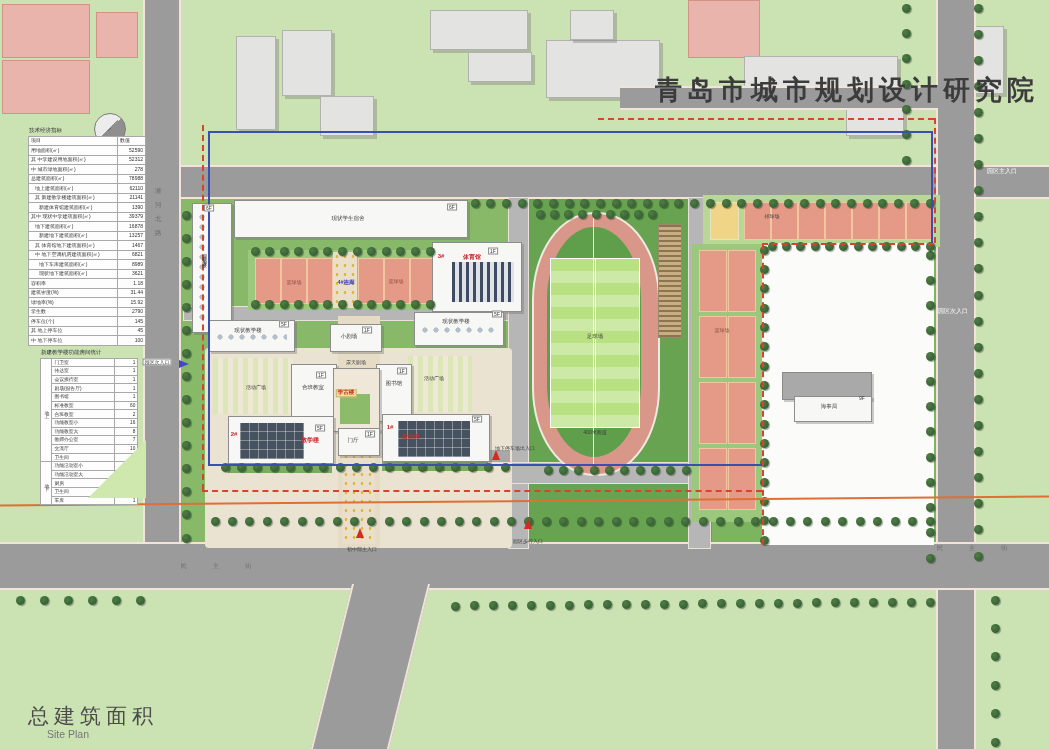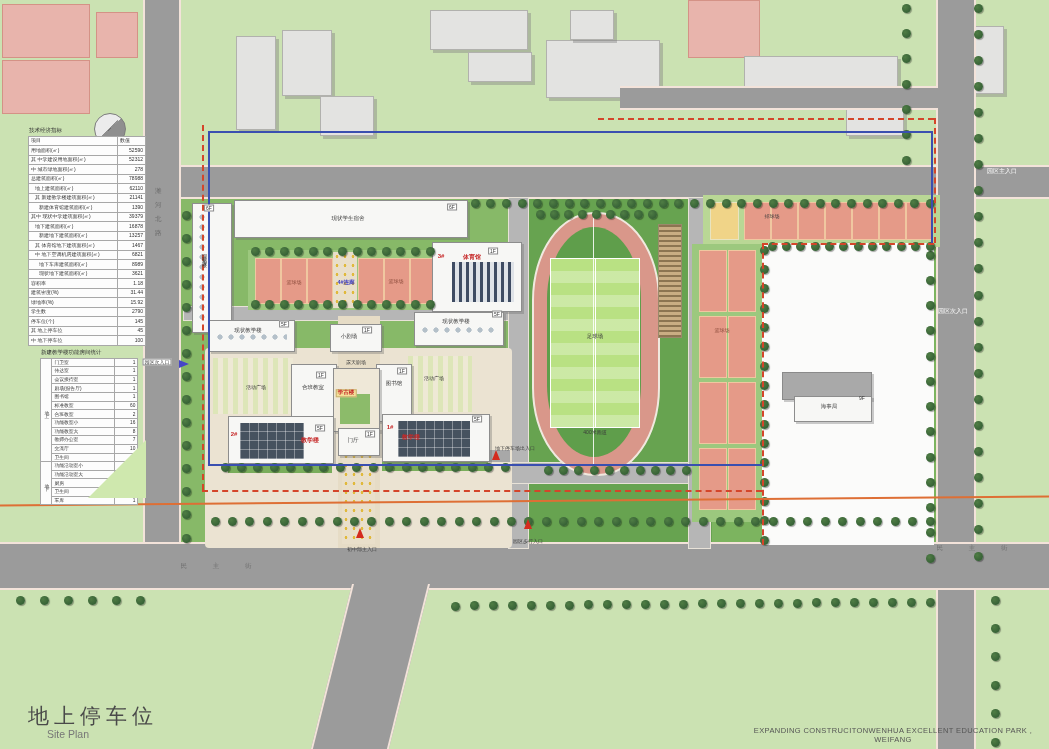--- a/index.html
+++ b/index.html
@@ -709,16 +709,16 @@
           </tr>
           <tr>
             <td class="l">车库</td>
             <td class="v">1</td>
           </tr>
         </tbody>
     </table>
   </div>
   <div class="leaf-tri" style="left:88px;top:440px;"></div>
 
-  <div class="plan-title">地上停车位</div>
+  <div class="inst-title">青岛市城市规划设计研究院</div>
+  <div class="plan-title">总建筑面积</div>
   <div class="plan-sub">Site Plan</div>
-  <div class="wm-sub">EXPANDING CONSTRUCITONWENHUA EXCELLENT EDUCATION PARK , WEIFANG</div>
 </div>
 
 </body></html>

